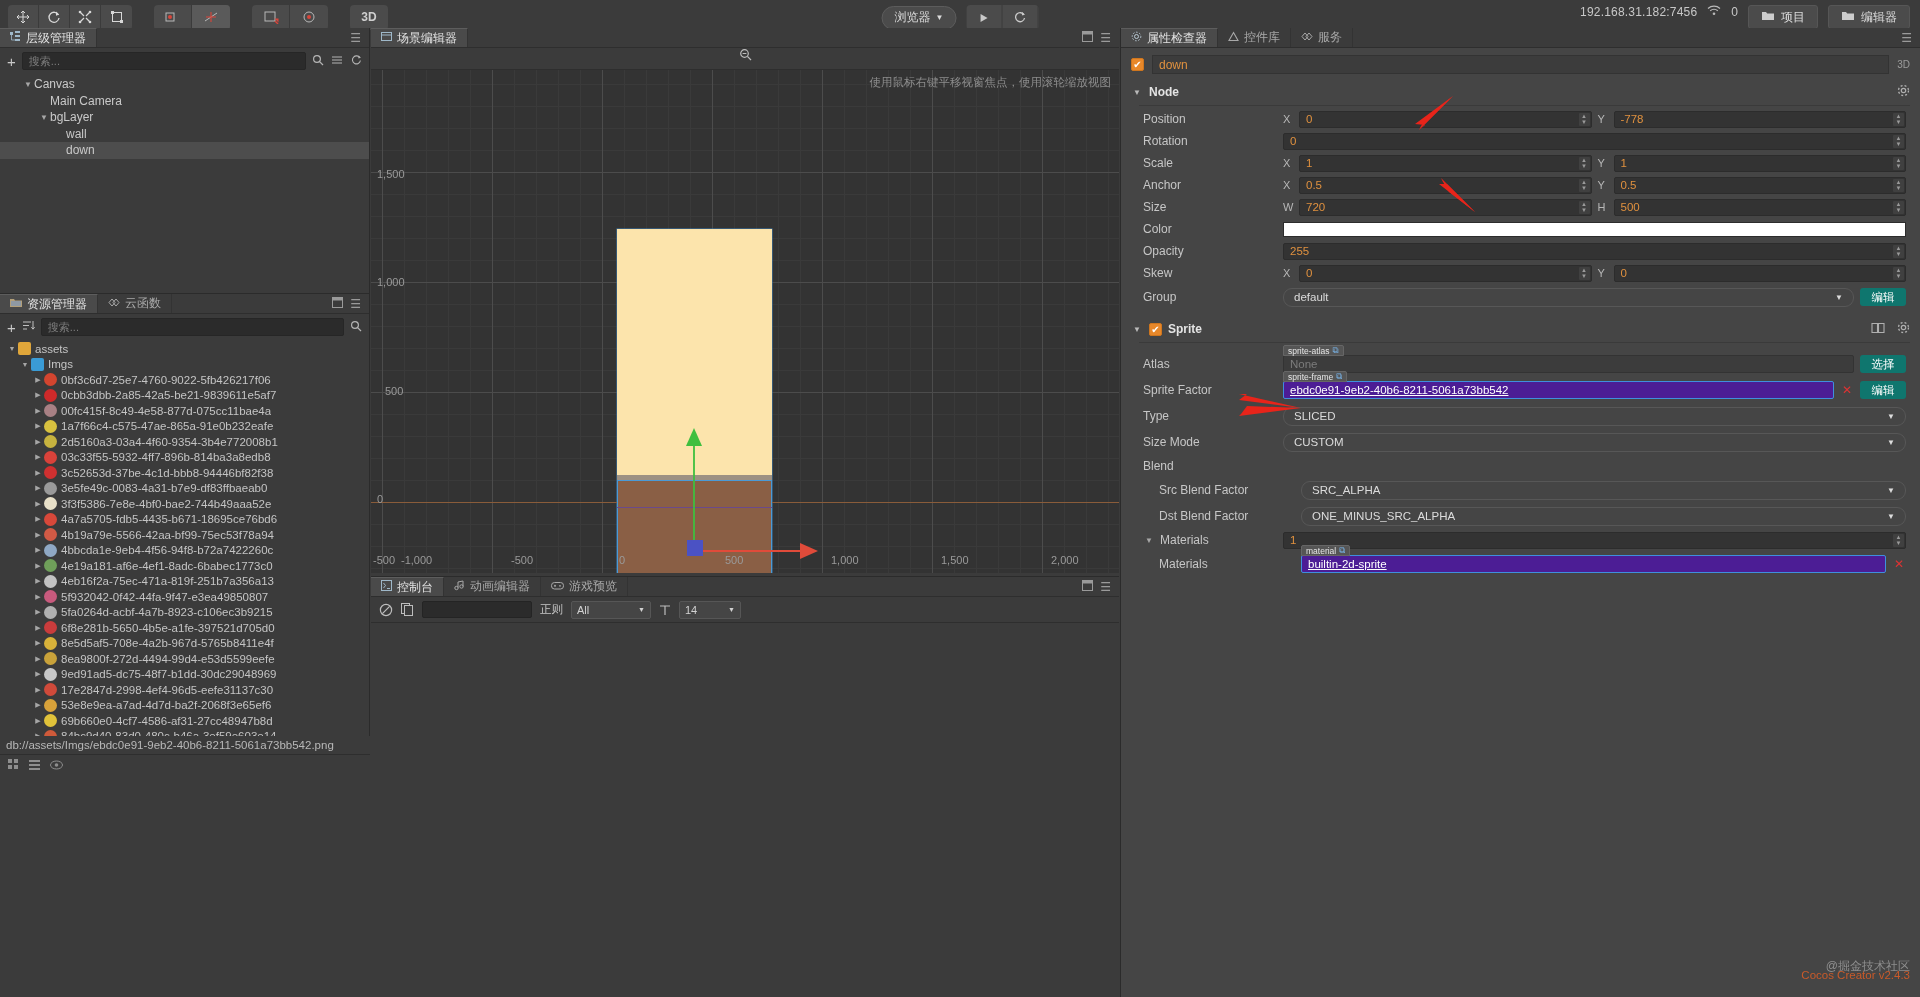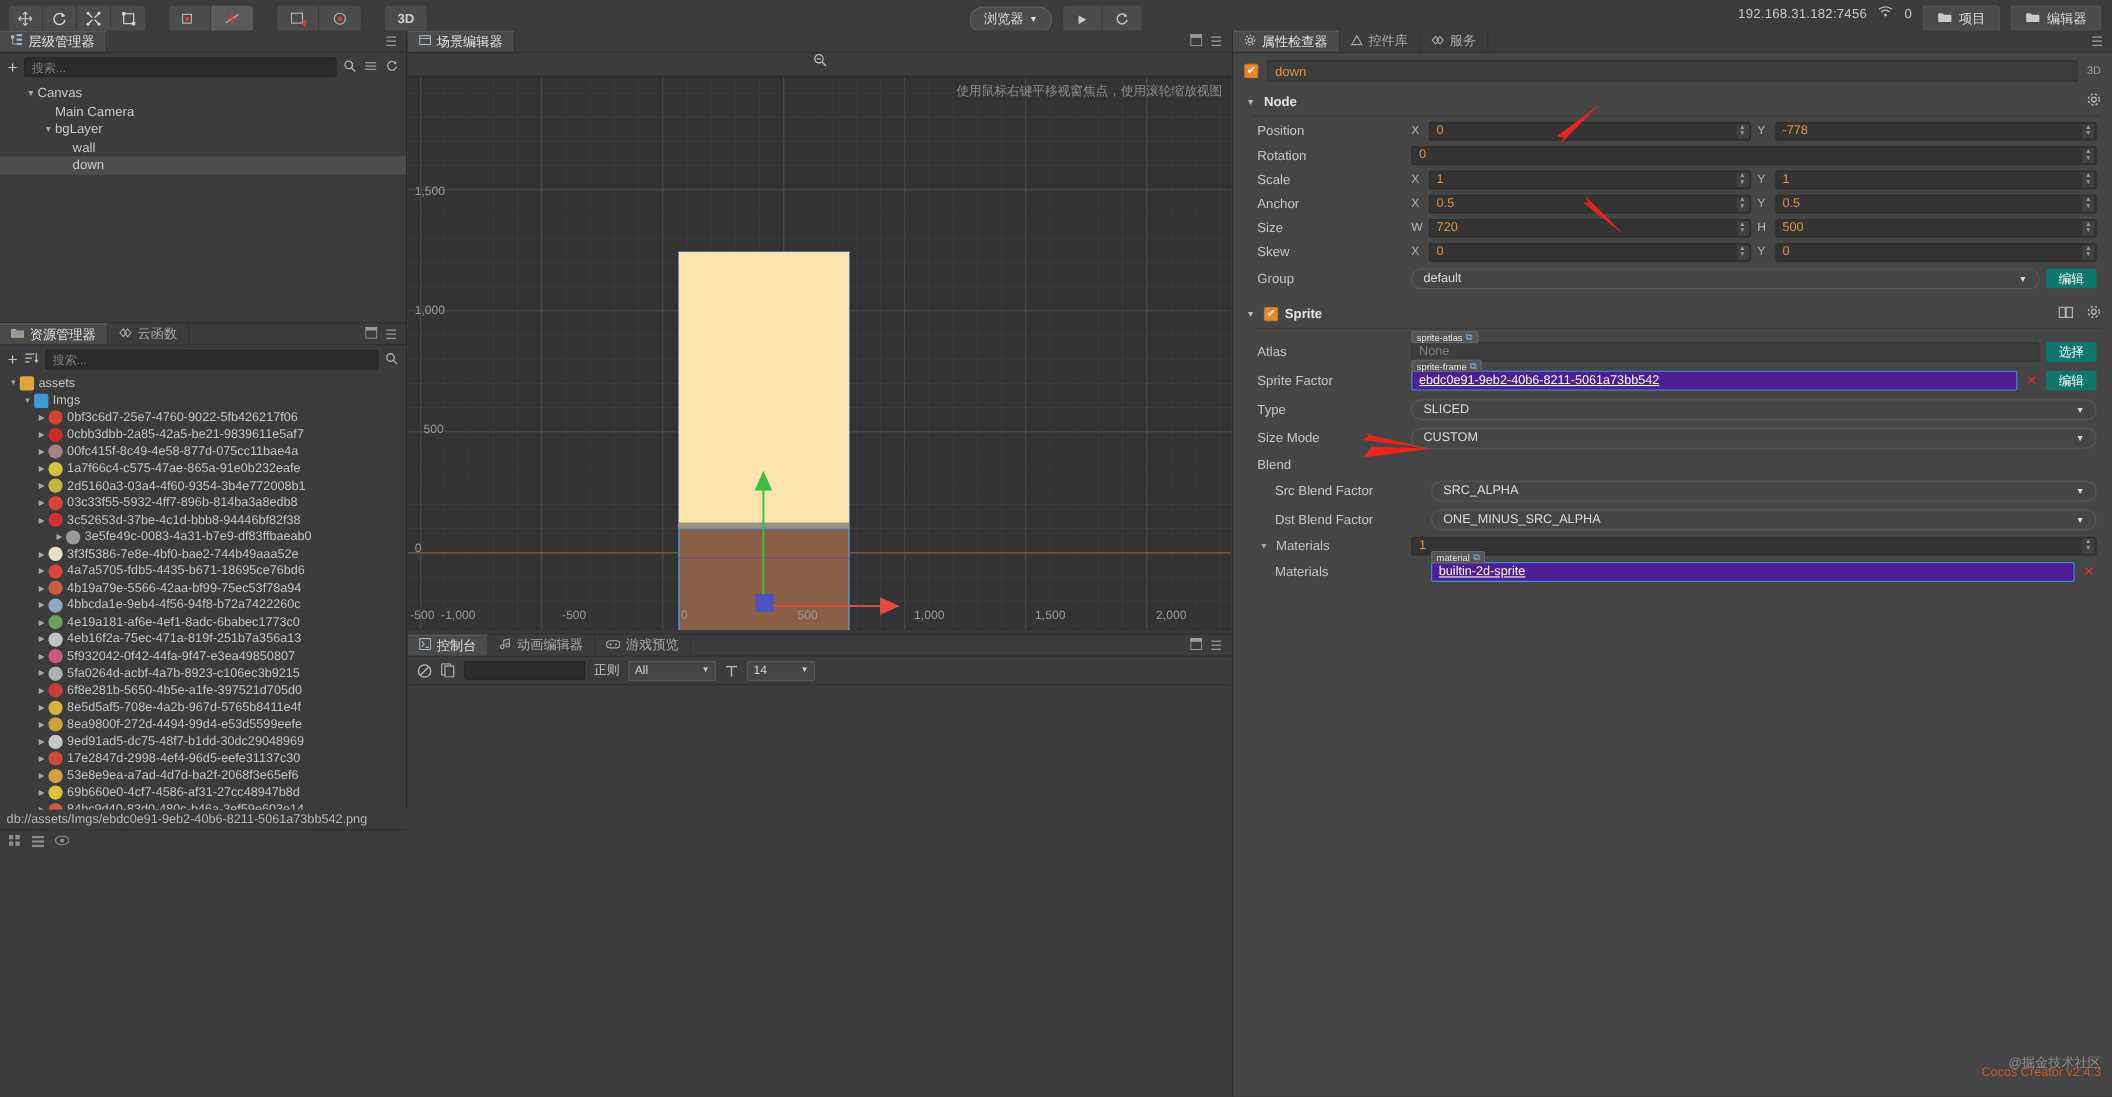--- a/index.html
+++ b/index.html
@@ -512,21 +512,21 @@
         <div class="arow" style="padding-left: 32px;">
           <span class="tri" style="font-size: 7px;">▶</span>
           <span class="aicon" style="background: rgb(217, 66, 58);"></span>
           <span class="aname">03c33f55-5932-4ff7-896b-814ba3a8edb8</span>
         </div>
         <div class="arow" style="padding-left: 32px;">
           <span class="tri" style="font-size: 7px;">▶</span>
           <span class="aicon" style="background: rgb(207, 48, 48);"></span>
           <span class="aname">3c52653d-37be-4c1d-bbb8-94446bf82f38</span>
         </div>
-        <div class="arow" style="padding-left: 48px;">
+        <div class="arow" style="padding-left: 32px;">
           <span class="tri" style="font-size: 7px;">▶</span>
           <span class="aicon" style="background: rgb(154, 154, 154);"></span>
           <span class="aname">3e5fe49c-0083-4a31-b7e9-df83ffbaeab0</span>
         </div>
         <div class="arow" style="padding-left: 32px;">
           <span class="tri" style="font-size: 7px;">▶</span>
           <span class="aicon" style="background: rgb(232, 224, 200);"></span>
           <span class="aname">3f3f5386-7e8e-4bf0-bae2-744b49aaa52e</span>
         </div>
         <div class="arow" style="padding-left: 32px;">
@@ -1027,21 +1027,36 @@
             <span class="spinner">▲<br>▼</span>
           </div>
           <span class="axis-lbl">H</span>
           <div class="numfield">
             <span>500</span>
             <span class="spinner">▲<br>▼</span>
           </div>
         </div>
       </div>
 
-
+      <div class="prop">
+        <div class="plabel">Color</div>
+        <div class="pbody">
+          <div class="colorfield"></div>
+        </div>
+      </div>
+
+      <div class="prop">
+        <div class="plabel">Opacity</div>
+        <div class="pbody">
+          <div class="numfield">
+            <span>255</span>
+            <span class="spinner">▲<br>▼</span>
+          </div>
+        </div>
+      </div>
 
       <div class="prop">
         <div class="plabel">Skew</div>
         <div class="pbody">
           <span class="axis-lbl">X</span>
           <div class="numfield">
             <span>0</span>
             <span class="spinner">▲<br>▼</span>
           </div>
           <span class="axis-lbl">Y</span>

